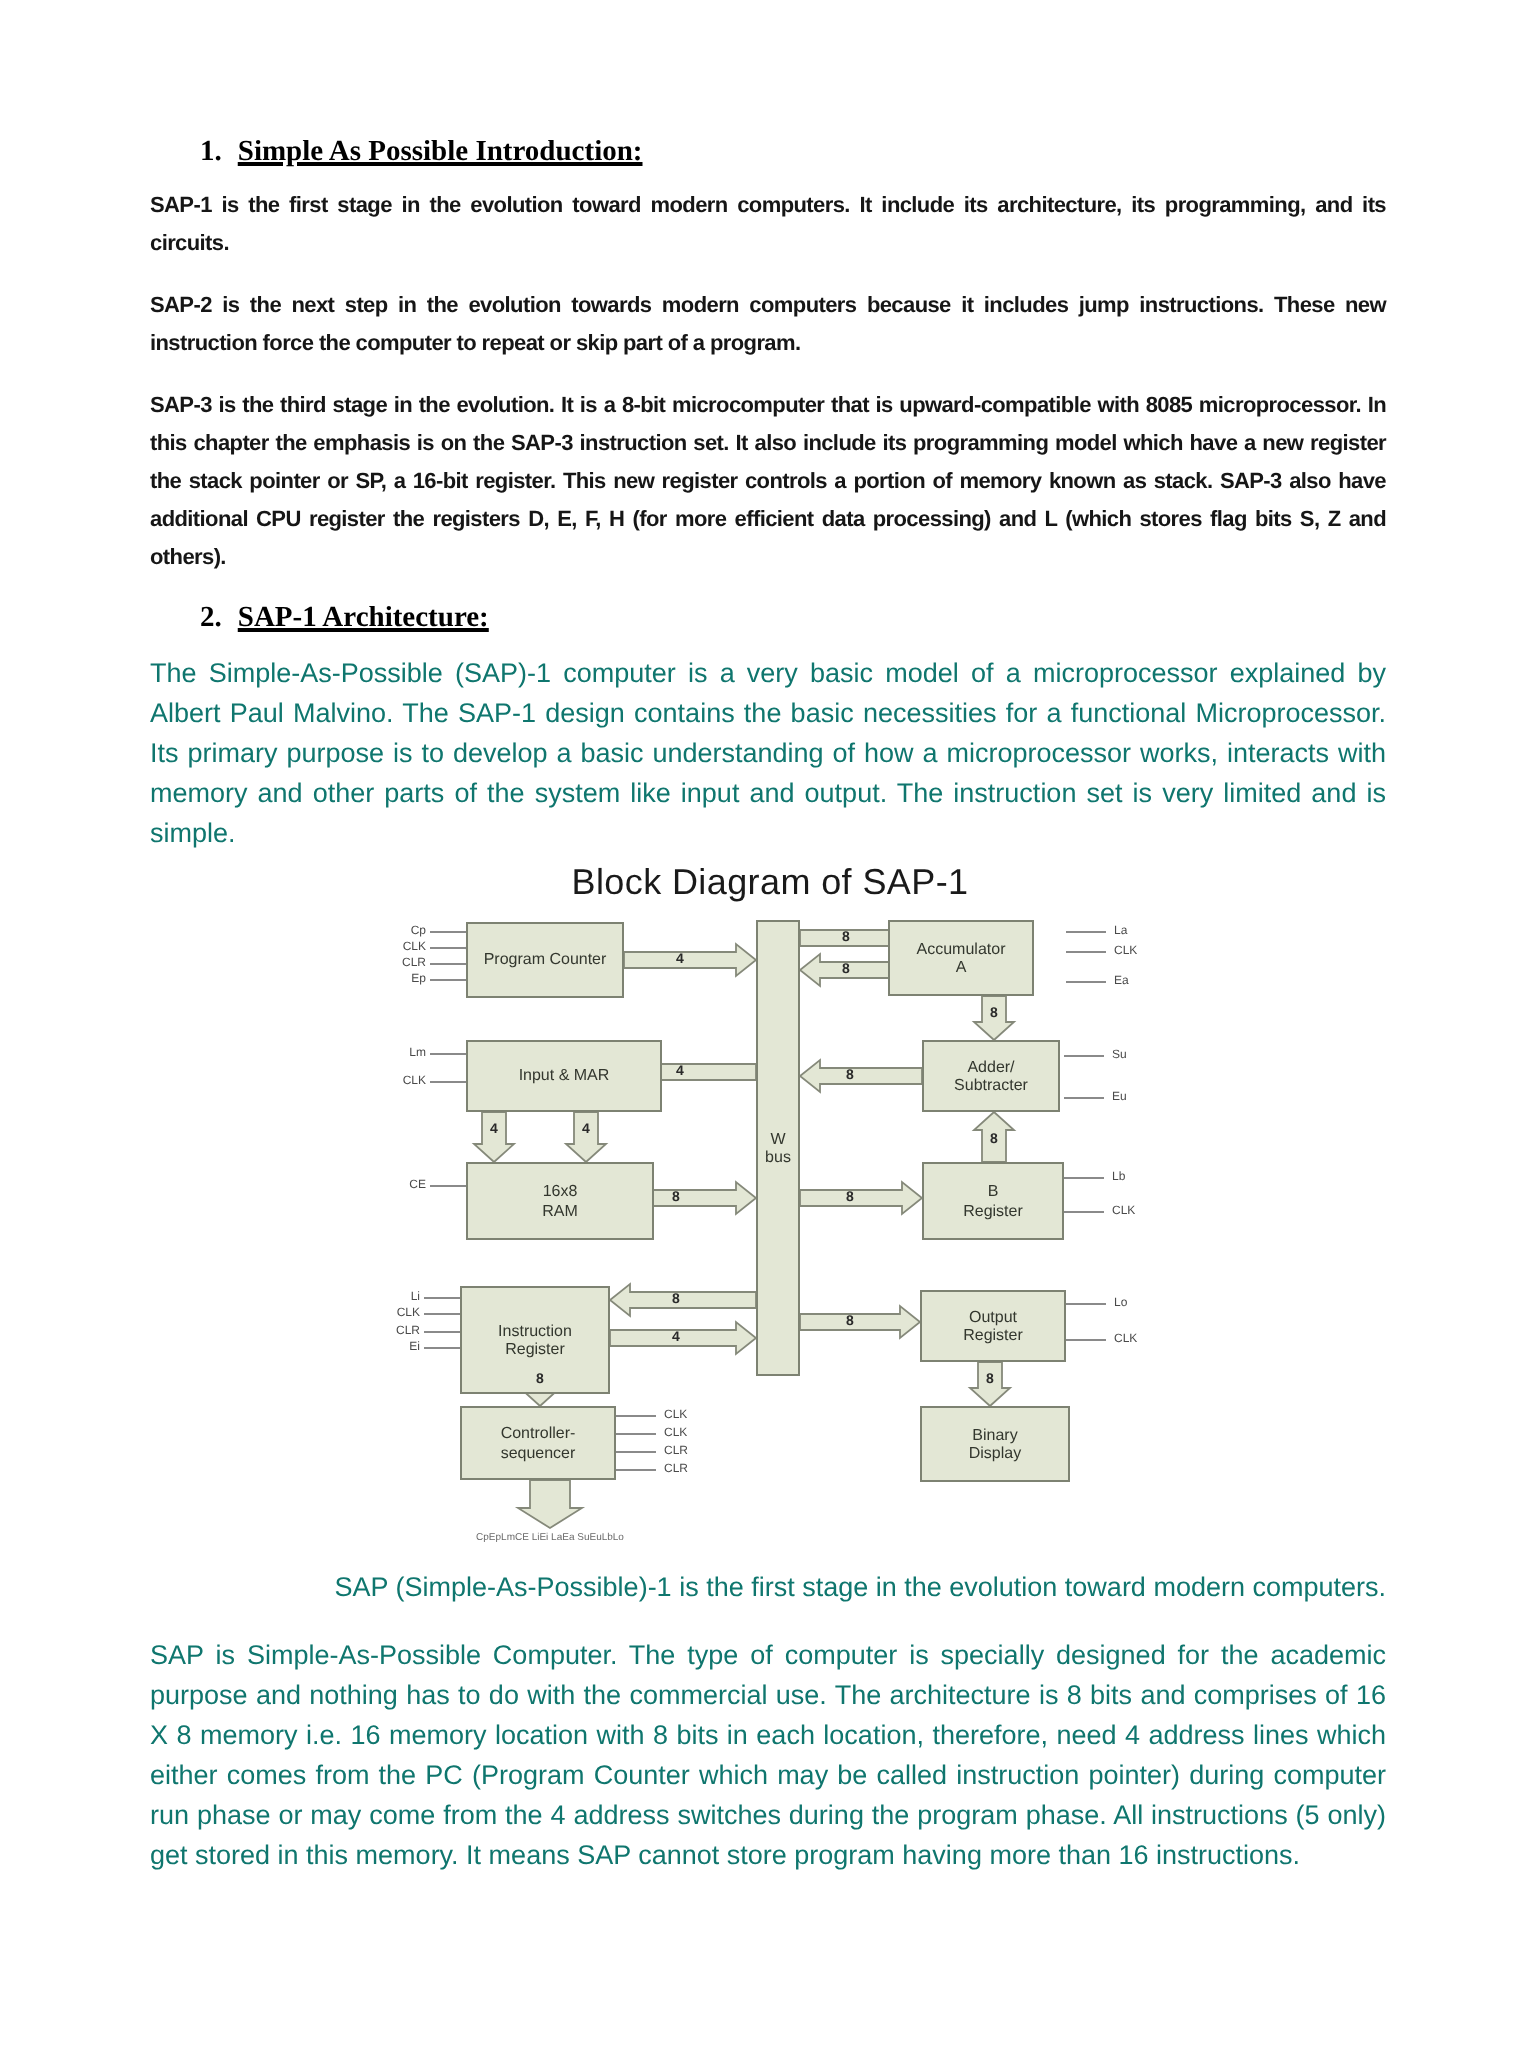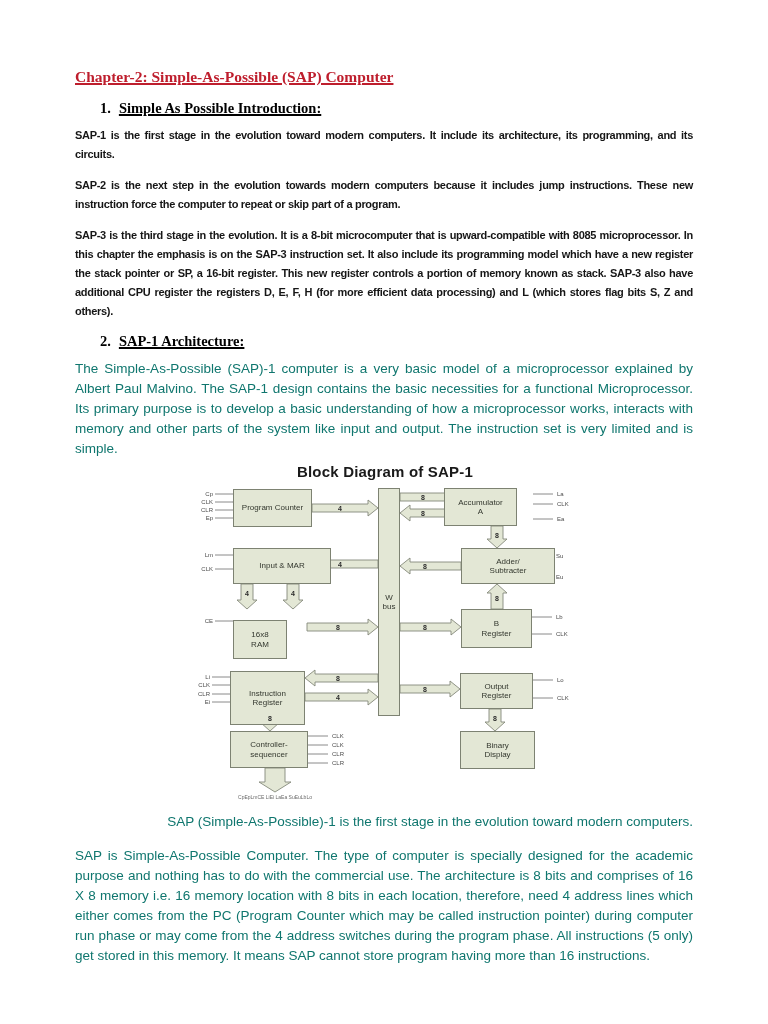--- a/index.html
+++ b/index.html
@@ -44,21 +44,21 @@
     line-height:20px;
     text-align:justify;
     color:#0f766e;
     margin:0 0 4px 0;
   }
   p.caption{margin:0 0 11px 0;text-align:right;}
   .fig-title{
     width:430px;margin:2px 0 4px 95px;
     text-align:center;
     font-family:"Liberation Sans", sans-serif;
-    font-weight:bold;font-size:15px;color:#1a1a1a;
+    font-weight:normal;font-size:18px;color:#1a1a1a;
     letter-spacing:0.2px;
   }
   .fig-canvas{
     position:relative;
     width:430px;height:322px;
     margin:0 0 6px 95px;
   }
   .fig-canvas svg{position:absolute;left:0;top:0;}
   .blk{
     position:absolute;
@@ -87,21 +87,20 @@
     position:absolute;transform:translate(-50%,0);
     font-family:"Liberation Sans", sans-serif;
     font-size:5px;color:#6a6a6a;white-space:nowrap;
   }
 </style>
 </head>
 <body>
 
 <div class="page">
 
-  <h1 class="doc-title">Chapter-2: Simple-As-Possible (SAP) Computer</h1>
 
   <div class="h2row">
     <span class="num">1.</span><span class="h2text">Simple As Possible Introduction:</span>
   </div>
 
   <p class="sans">SAP-1 is the first stage in the evolution toward modern computers. It include its architecture, its programming, and its circuits.</p>
   <p class="sans">SAP-2 is the next step in the evolution towards modern computers because it includes jump instructions. These new instruction force the computer to repeat or skip part of a program.</p>
   <p class="sans">SAP-3 is the third stage in the evolution. It is a 8-bit microcomputer that is upward-compatible with 8085 microprocessor. In this chapter the emphasis is on the SAP-3 instruction set. It also include its programming model which have a new register the stack pointer or SP, a 16-bit register. This new register controls a portion of memory known as stack. SAP-3 also have additional CPU register the registers D, E, F, H (for more efficient data processing) and L (which stores flag bits S, Z and others).</p>
 
   <div class="h2row">
@@ -161,41 +160,41 @@
       </g>
       <circle cx="65" cy="18" r="1.8" fill="#ffffff" stroke="#8a8a8a" stroke-width="0.8"></circle>
     </svg>
 
     <div class="blk" style="left:63px;top:5px;width:79px;height:38px">
       <span>Program Counter</span>
     </div>
     <div class="blk" style="left:63px;top:64px;width:98px;height:36px">
       <span>Input &amp; MAR</span>
     </div>
-    <div class="blk" style="left:63px;top:136px;width:54px;height:39px">
+    <div class="blk" style="left:63px;top:125px;width:94px;height:39px">
       <span>16x8</span>
       <span>RAM</span>
     </div>
     <div class="blk" style="left:60px;top:187px;width:75px;height:54px">
       <span>Instruction</span>
       <span>Register</span>
     </div>
     <div class="blk" style="left:60px;top:247px;width:78px;height:37px">
       <span>Controller-</span>
       <span>sequencer</span>
     </div>
     <div class="blk" style="left:208px;top:4px;width:22px;height:228px">
       <span>W</span>
       <span>bus</span>
     </div>
     <div class="blk" style="left:274px;top:4px;width:73px;height:38px">
       <span>Accumulator</span>
       <span>A</span>
     </div>
-    <div class="blk" style="left:291px;top:64px;width:94px;height:36px">
+    <div class="blk" style="left:291px;top:64px;width:69px;height:36px">
       <span>Adder/</span>
       <span>Subtracter</span>
     </div>
     <div class="blk" style="left:291px;top:125px;width:71px;height:39px">
       <span>B</span>
       <span>Register</span>
     </div>
     <div class="blk" style="left:290px;top:189px;width:73px;height:36px">
       <span>Output</span>
       <span>Register</span>

